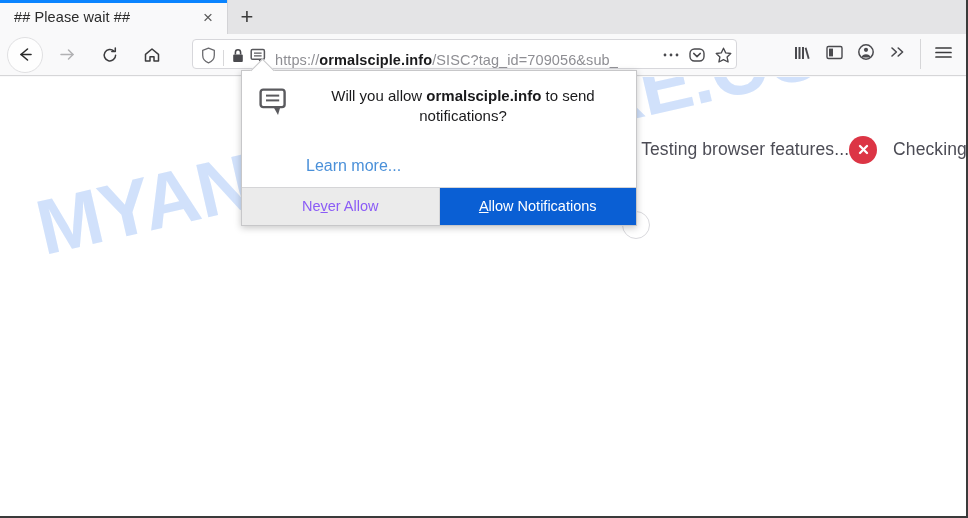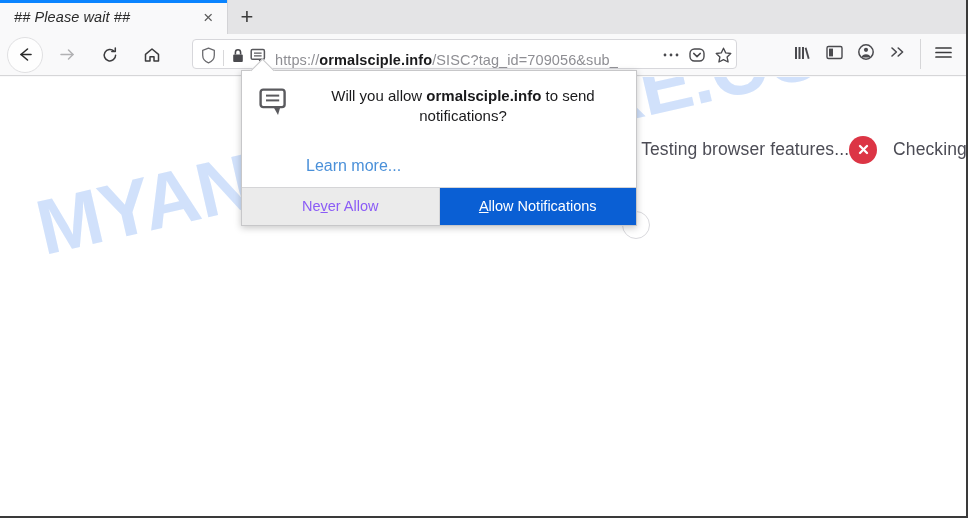--- a/index.html
+++ b/index.html
@@ -24,21 +24,20 @@
     width: 968px; height: 34px;
     background: #e4e4e6;
     display: flex; align-items: flex-end;
   }
   .tab {
     position: relative;
     width: 228px; height: 34px;
     background: #f9f9fa;
     display: flex; align-items: center;
     border-right: 1px solid #d3d3d6;
-    font-style: italic;
   }
   .tab::before {
     content: "";
     position: absolute; top: 0; left: 0; right: 0;
     height: 3px; background: #0a84ff;
   }
   .tab-title {
     flex: 1;
     padding-left: 14px;
     font-size: 14.5px;

